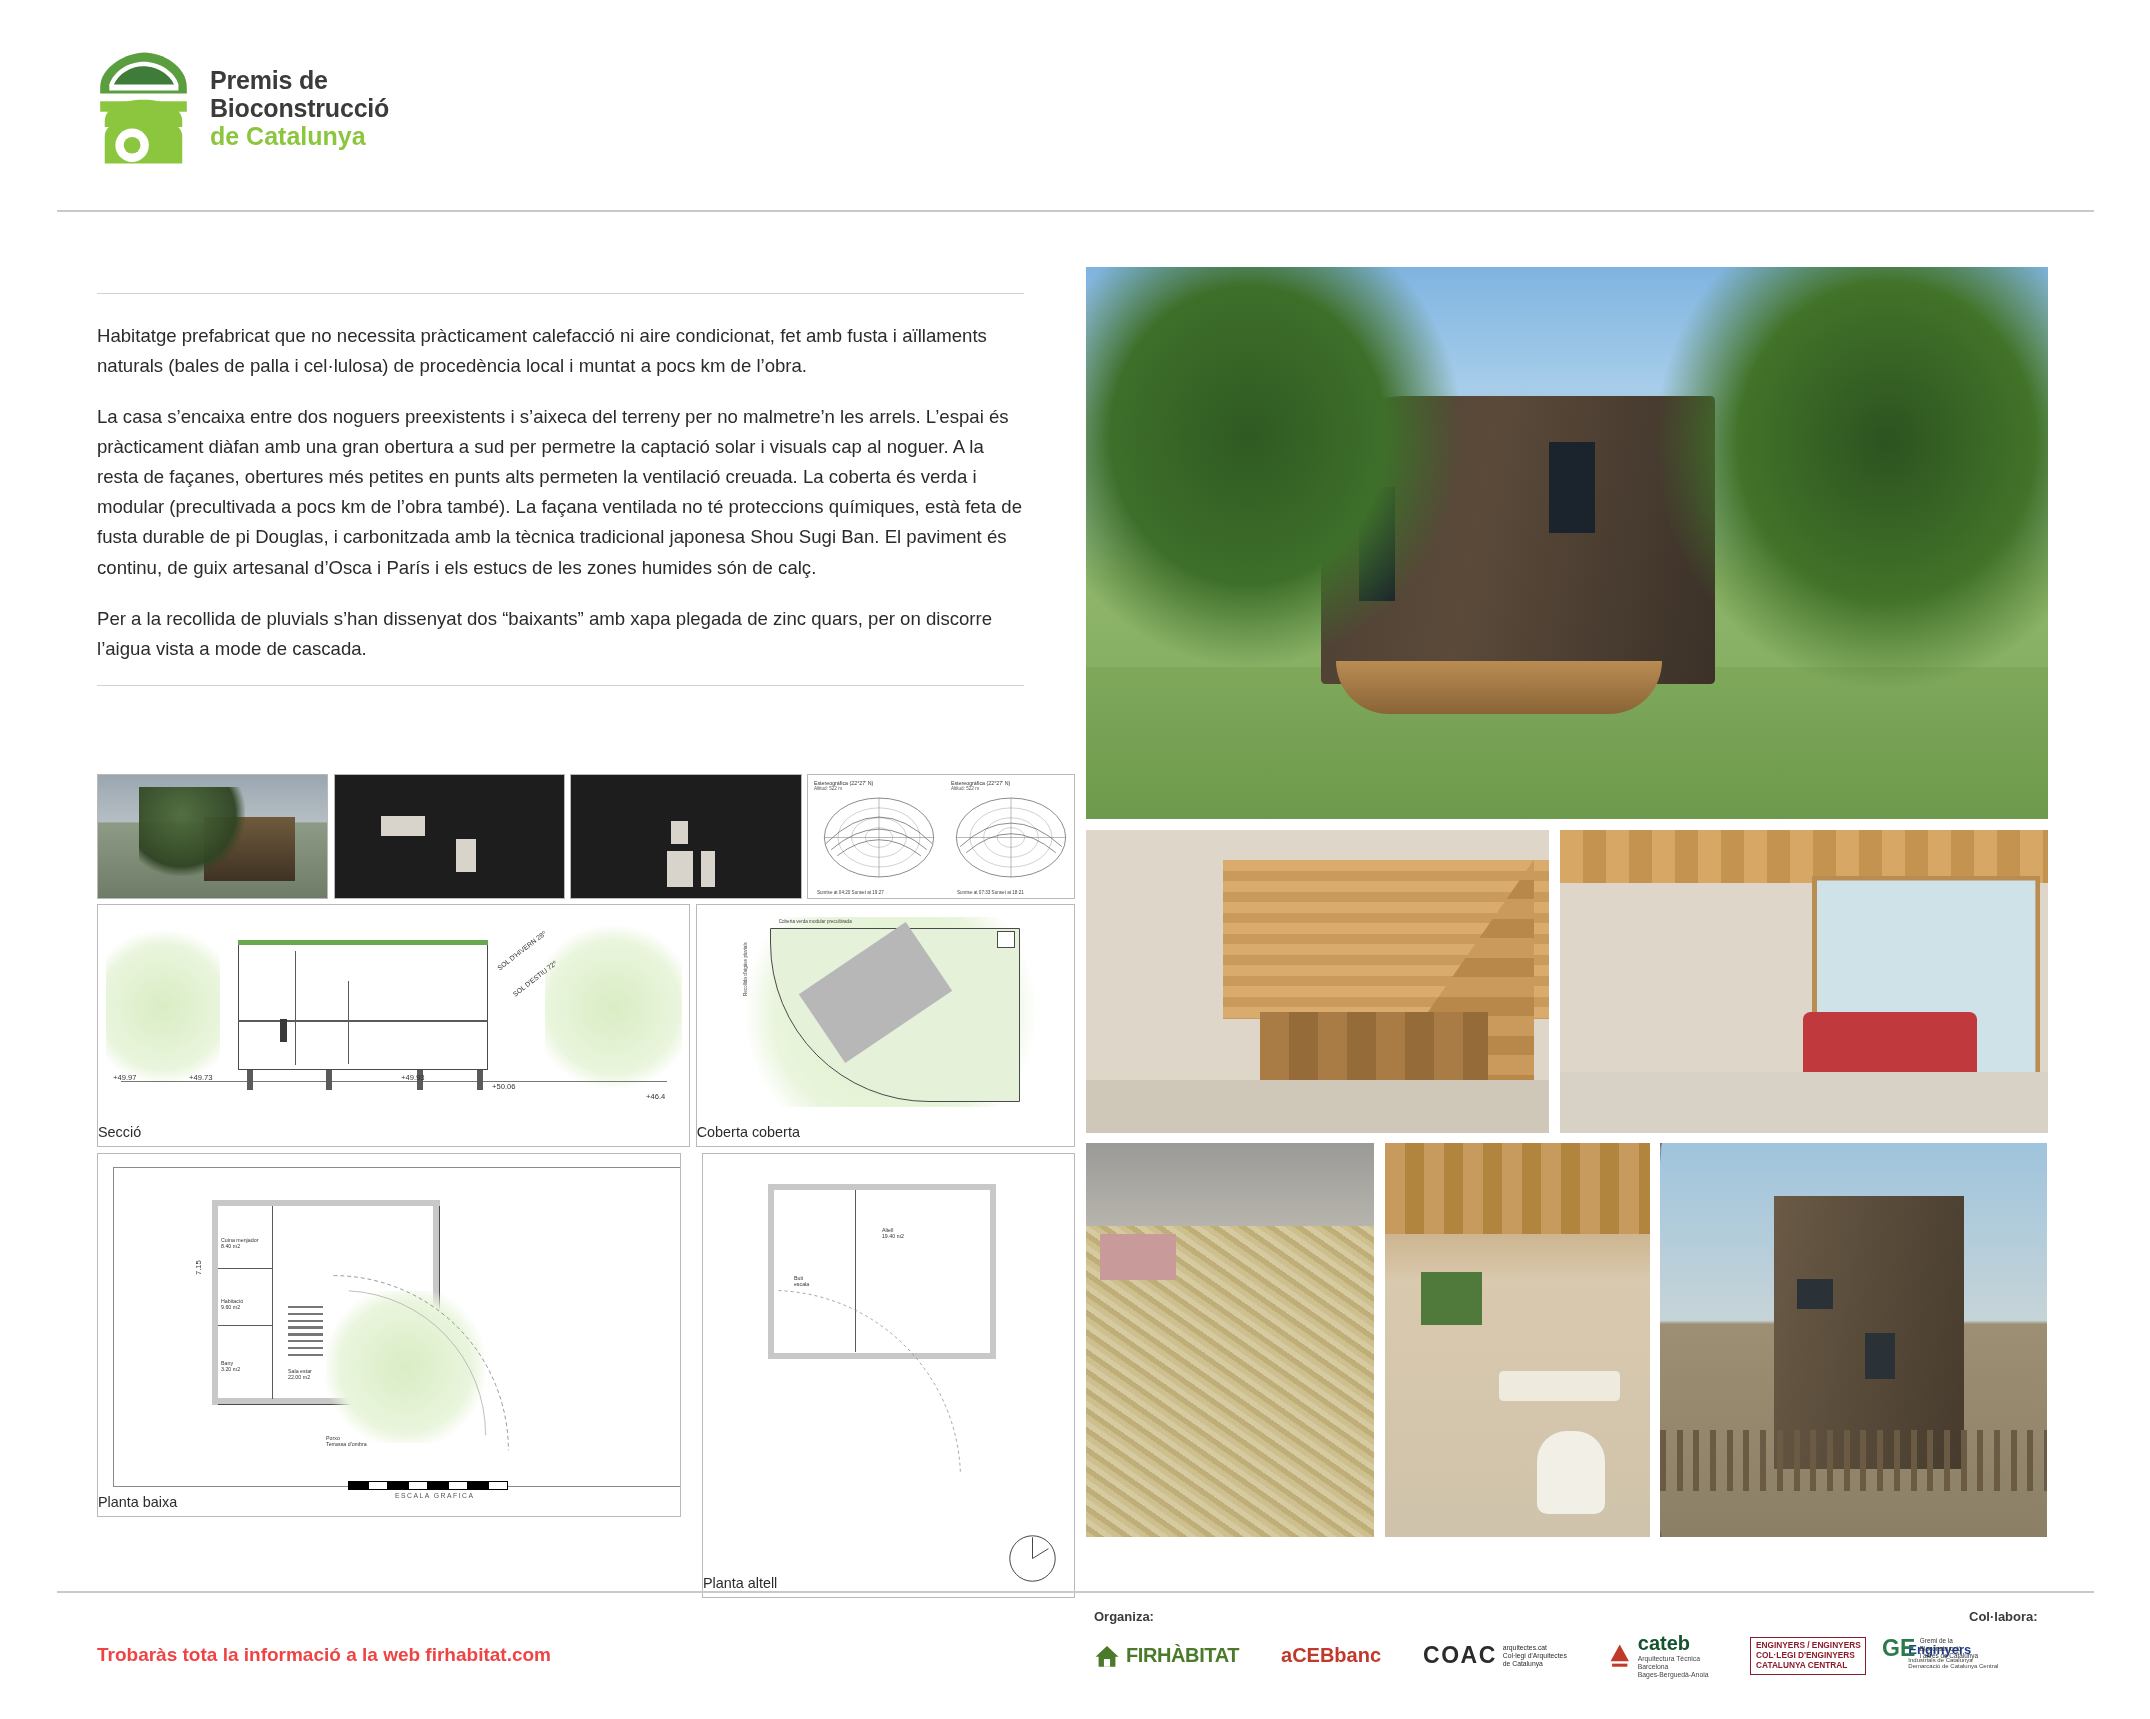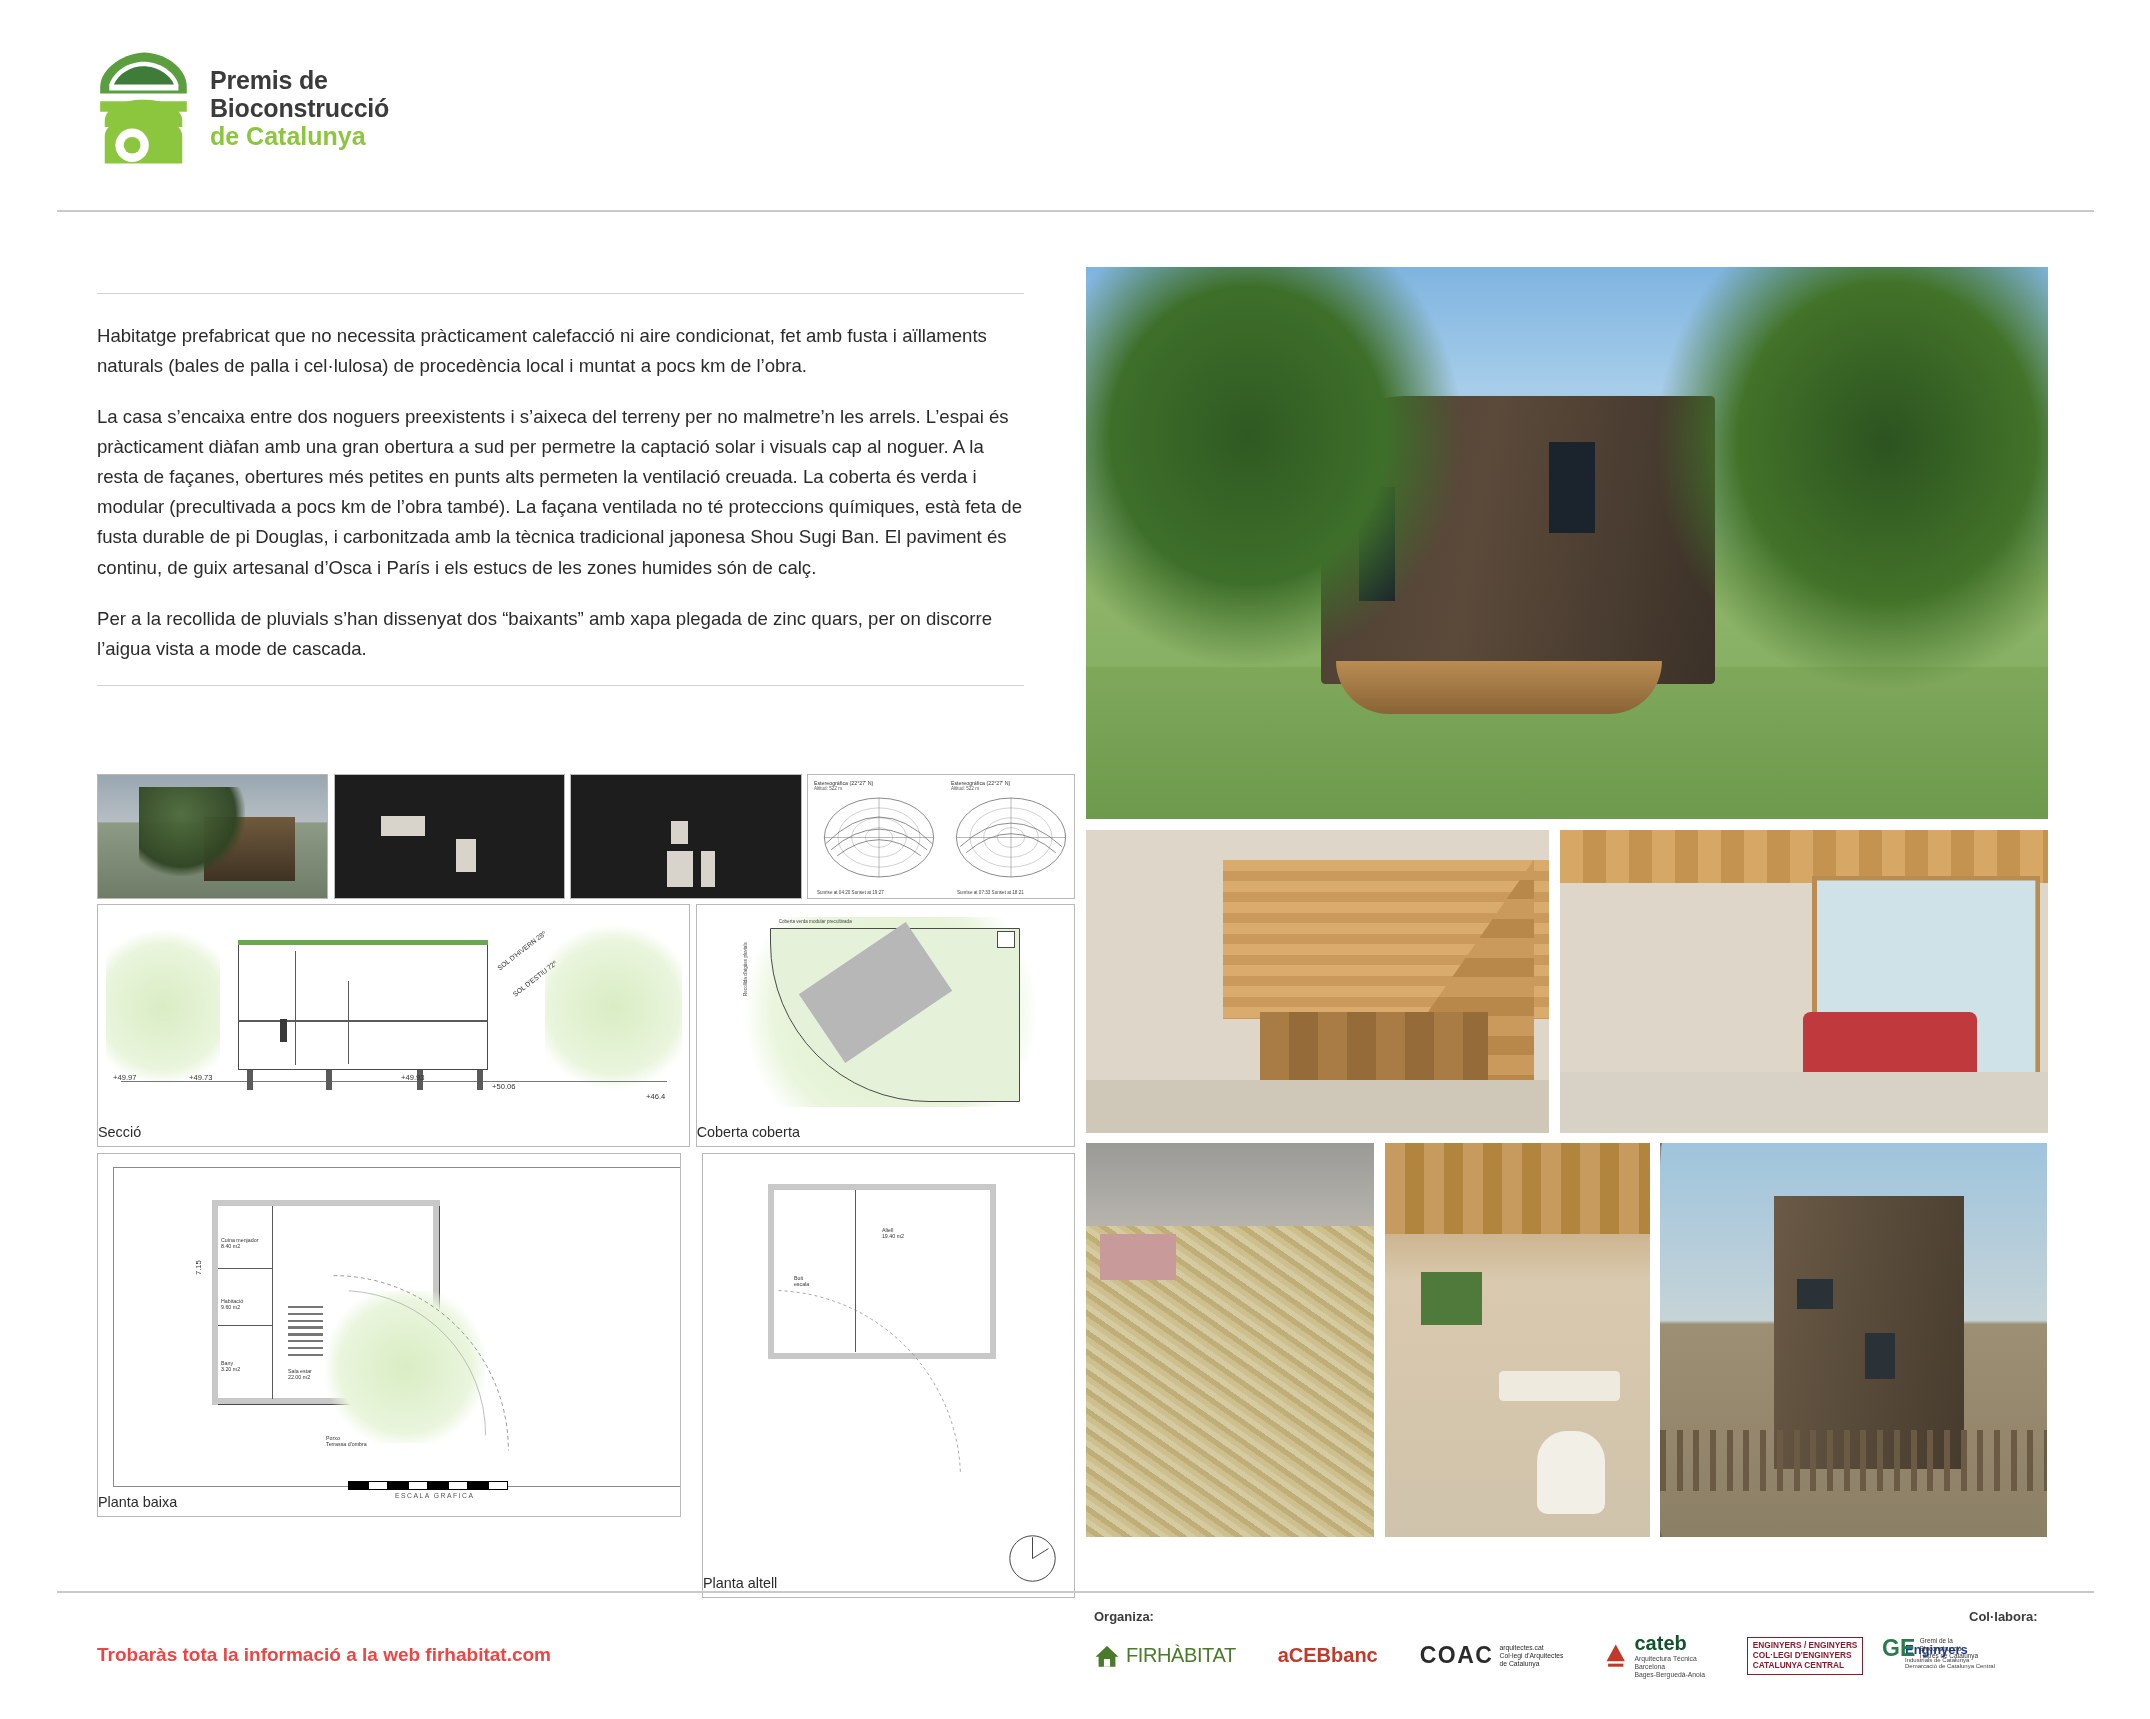--- a/index.html
+++ b/index.html
@@ -222,21 +222,21 @@
     position:absolute; left:97px; top:1644px; font-size:19px; color:#ef4444; font-weight:bold;
   }
   .org-label {
     position:absolute; left:1094px; top:1609px; font-size:13px; color:#3b3b3b; font-weight:bold;
   }
   .col-label {
     position:absolute; left:1969px; top:1609px; font-size:13px; color:#3b3b3b; font-weight:bold;
   }
   .sponsors { position:absolute; left:1094px; top:1632px; display:flex; align-items:center; gap:42px; }
   .sp { display:flex; align-items:center; gap:6px; }
-  .sp-firhabitat { color:#4a7a2a; font-weight:normal; font-size:20px; letter-spacing:-0.4px; }
+  .sp-firhabitat { color:#4a7a2a; font-weight:bold; font-size:20px; letter-spacing:-0.4px; }
   .sp-aceb { color:#c0392b; font-weight:bold; font-size:20px; }
   .sp-coac { color:#2b2b2b; font-weight:bold; font-size:23px; letter-spacing:1.5px; }
   .sp-coac small { display:block; font-size:6.8px; font-weight:normal; letter-spacing:0; line-height:1.15; }
   .sp-cateb .t { color:#14532d; font-weight:bold; font-size:20px; }
   .sp-cateb small { display:block; font-size:6.8px; color:#444; line-height:1.2; }
   .sp-eic { color:#8b1a2b; font-weight:bold; font-size:8.3px; line-height:1.2; border:0.8px solid #8b1a2b; padding:3px 4.6px; }
   .sp-enginyers { color:#1b3b8b; font-weight:bold; font-size:13px; }
   .sp-enginyers small { display:block; font-size:6px; color:#444; font-weight:normal; }
   .sp-ge { display:flex; align-items:center; gap:4.6px; }
   .sp-ge .g { font-size:23px; font-weight:bold; color:#2b7a4b; }

